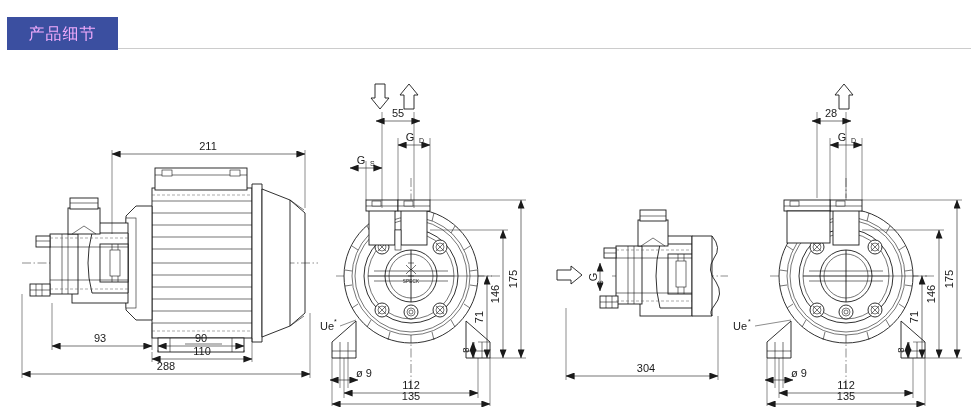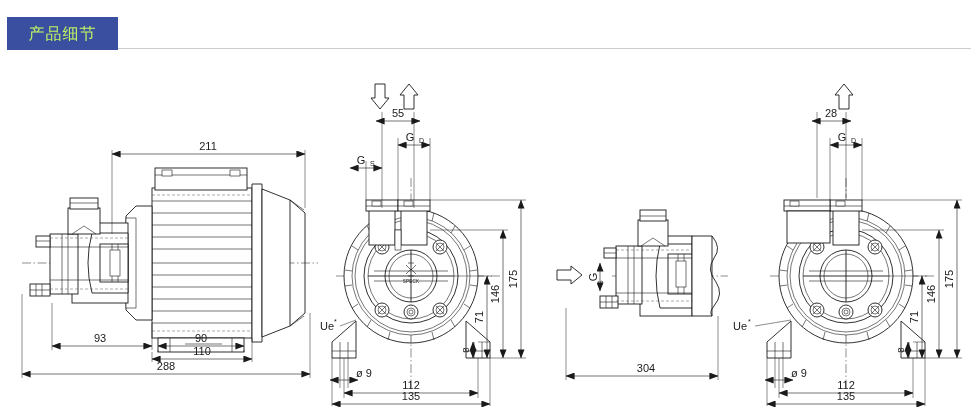--- a/index.html
+++ b/index.html
@@ -27,21 +27,21 @@
     top: 17px;
     width: 111px;
     height: 33px;
     background: #3b4fa0;
     display: flex;
     align-items: center;
     justify-content: center;
     box-sizing: border-box;
   }
   .header-title {
-    color: #bef264;
+    color: #f0abfc;
     font-size: 16px;
     letter-spacing: 1px;
     font-family: "DejaVu Sans", "Liberation Sans", sans-serif;
     line-height: 1;
     white-space: nowrap;
   }
   .header-rule {
     position: absolute;
     left: 118px;
     top: 48px;

